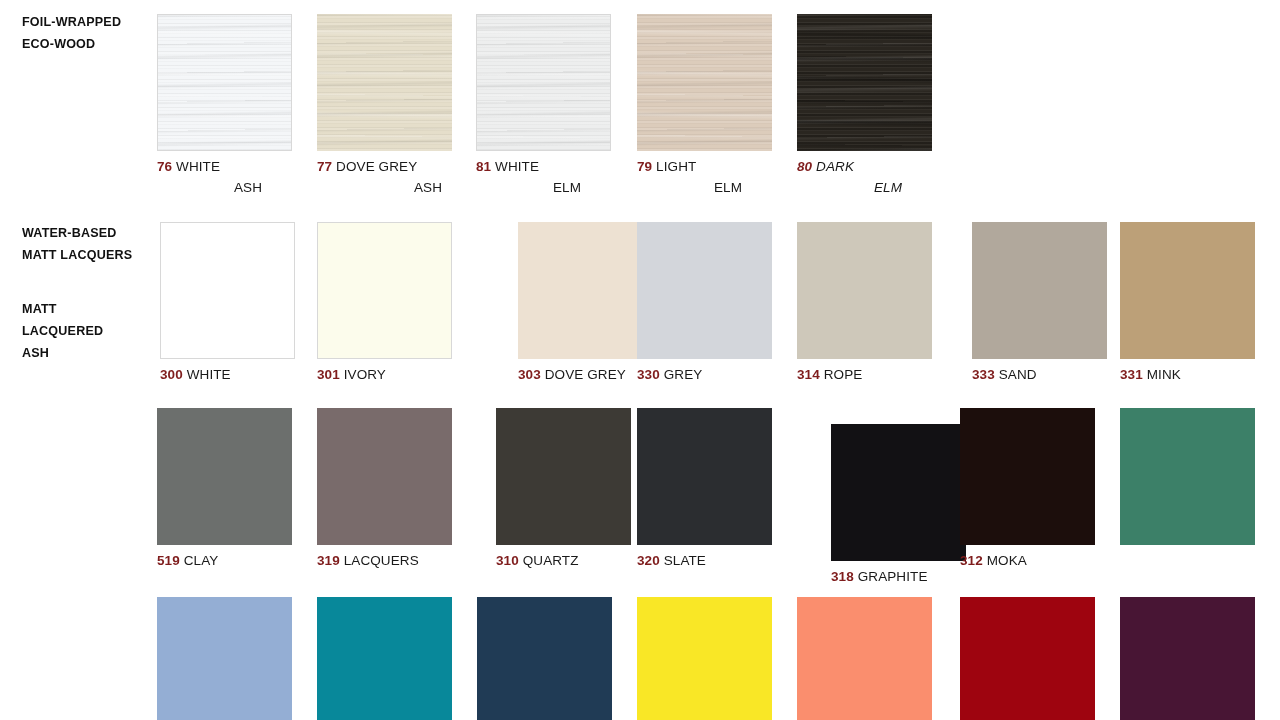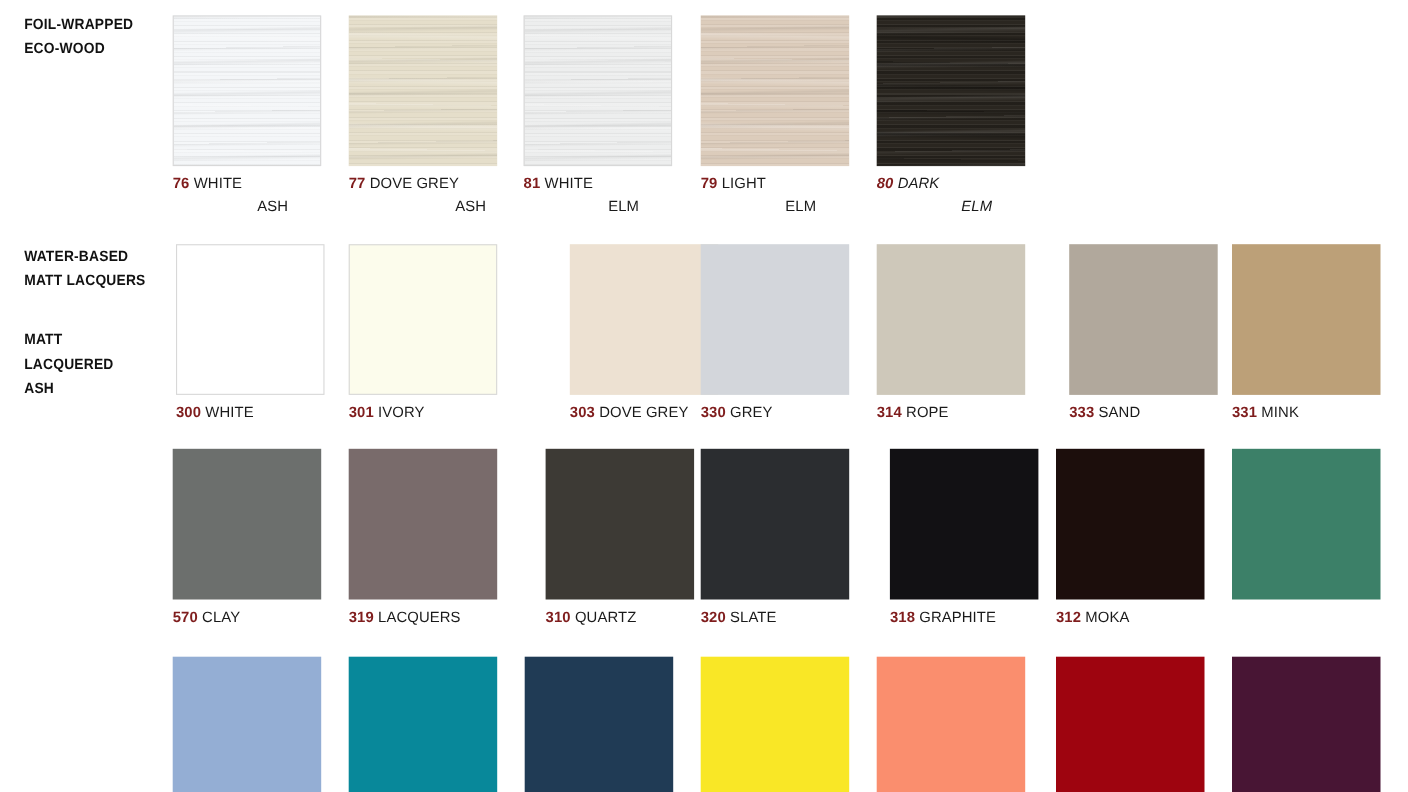--- a/index.html
+++ b/index.html
@@ -239,35 +239,35 @@
         <div class="caption"><span class="code">333</span> <span class="name">SAND</span></div>
       </div>
       <div class="cell" style="left: 1120px;">
         <div class="swatch" style="background: rgb(188, 160, 120);"></div>
         <div class="caption"><span class="code">331</span> <span class="name">MINK</span></div>
       </div>
     </div>
   <div class="row row-3">
       <div class="cell" style="left: 157px;">
         <div class="swatch" style="background: rgb(108, 111, 109);"></div>
-        <div class="caption"><span class="code">570</span> <span class="name">CLAY</span></div>
+        <div class="caption"><span class="code">519</span> <span class="name">CLAY</span></div>
       </div>
       <div class="cell" style="left: 317px;">
         <div class="swatch" style="background: rgb(121, 107, 107);"></div>
         <div class="caption wide"><span class="code">319</span> <span class="name">LACQUERS</span></div>
       </div>
       <div class="cell" style="left: 496px;">
         <div class="swatch" style="background: rgb(61, 58, 53);"></div>
         <div class="caption"><span class="code">310</span> <span class="name">QUARTZ</span></div>
       </div>
       <div class="cell" style="left: 637px;">
         <div class="swatch" style="background: rgb(43, 45, 48);"></div>
         <div class="caption"><span class="code">320</span> <span class="name">SLATE</span></div>
       </div>
-      <div class="cell" style="left: 809px;">
+      <div class="cell" style="left: 831px; margin-top: 16px;">
         <div class="swatch" style="background: rgb(18, 17, 20);"></div>
         <div class="caption wide"><span class="code">318</span> <span class="name">GRAPHITE</span></div>
       </div>
       <div class="cell" style="left: 960px;">
         <div class="swatch" style="background: rgb(28, 14, 12);"></div>
         <div class="caption"><span class="code">312</span> <span class="name">MOKA</span></div>
       </div>
       <div class="cell" style="left: 1120px;">
         <div class="swatch" style="background: rgb(60, 128, 104);"></div>
       </div>

